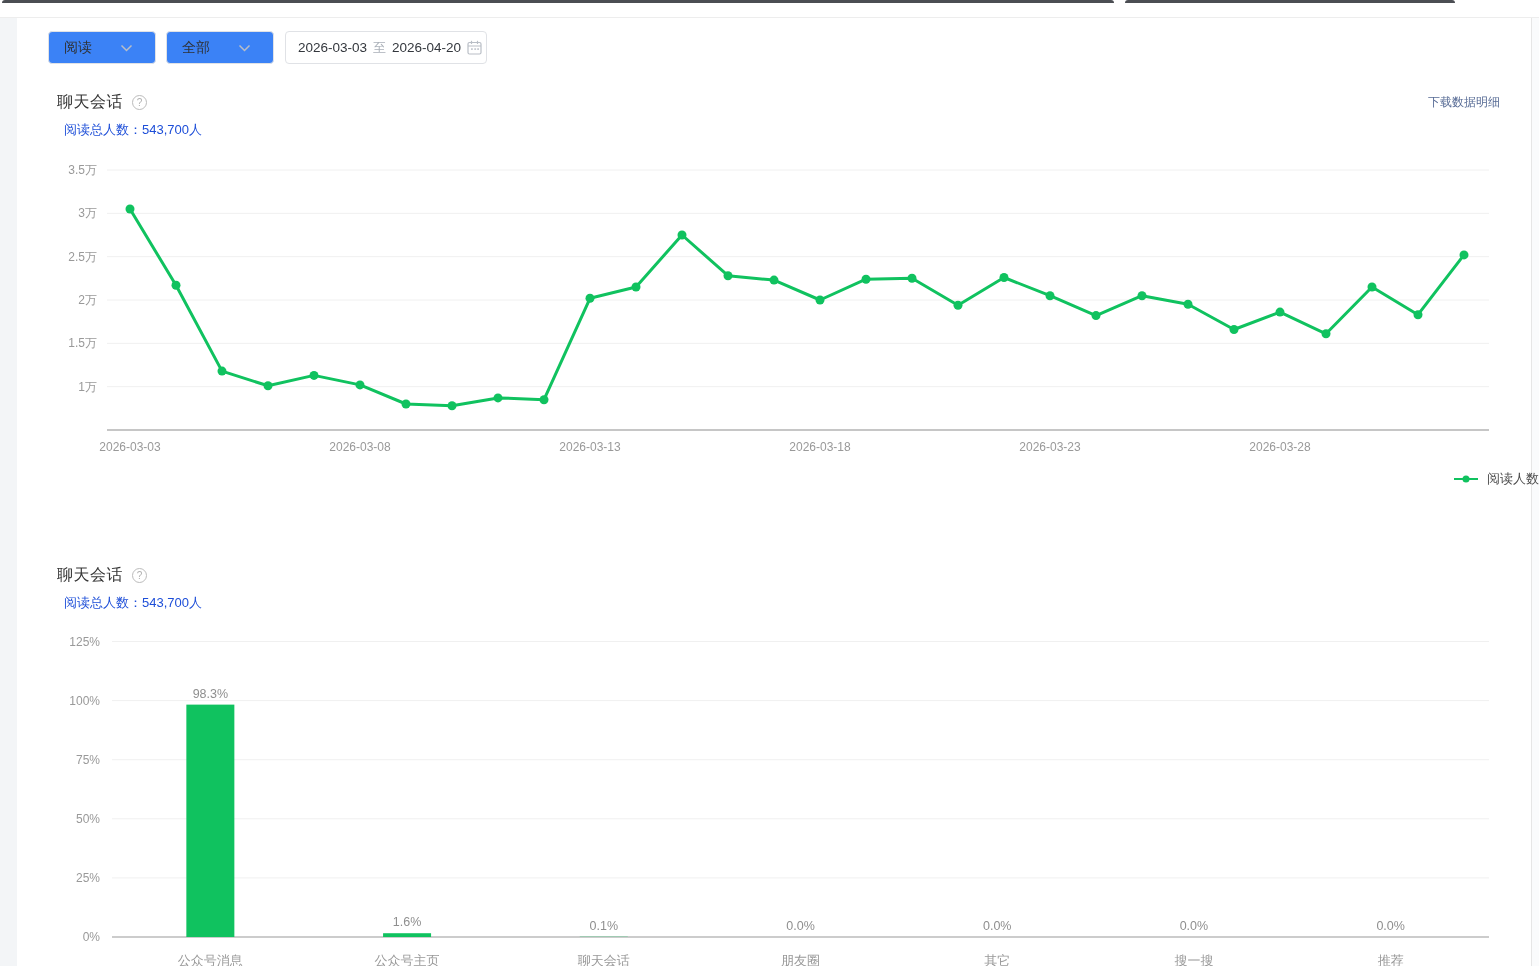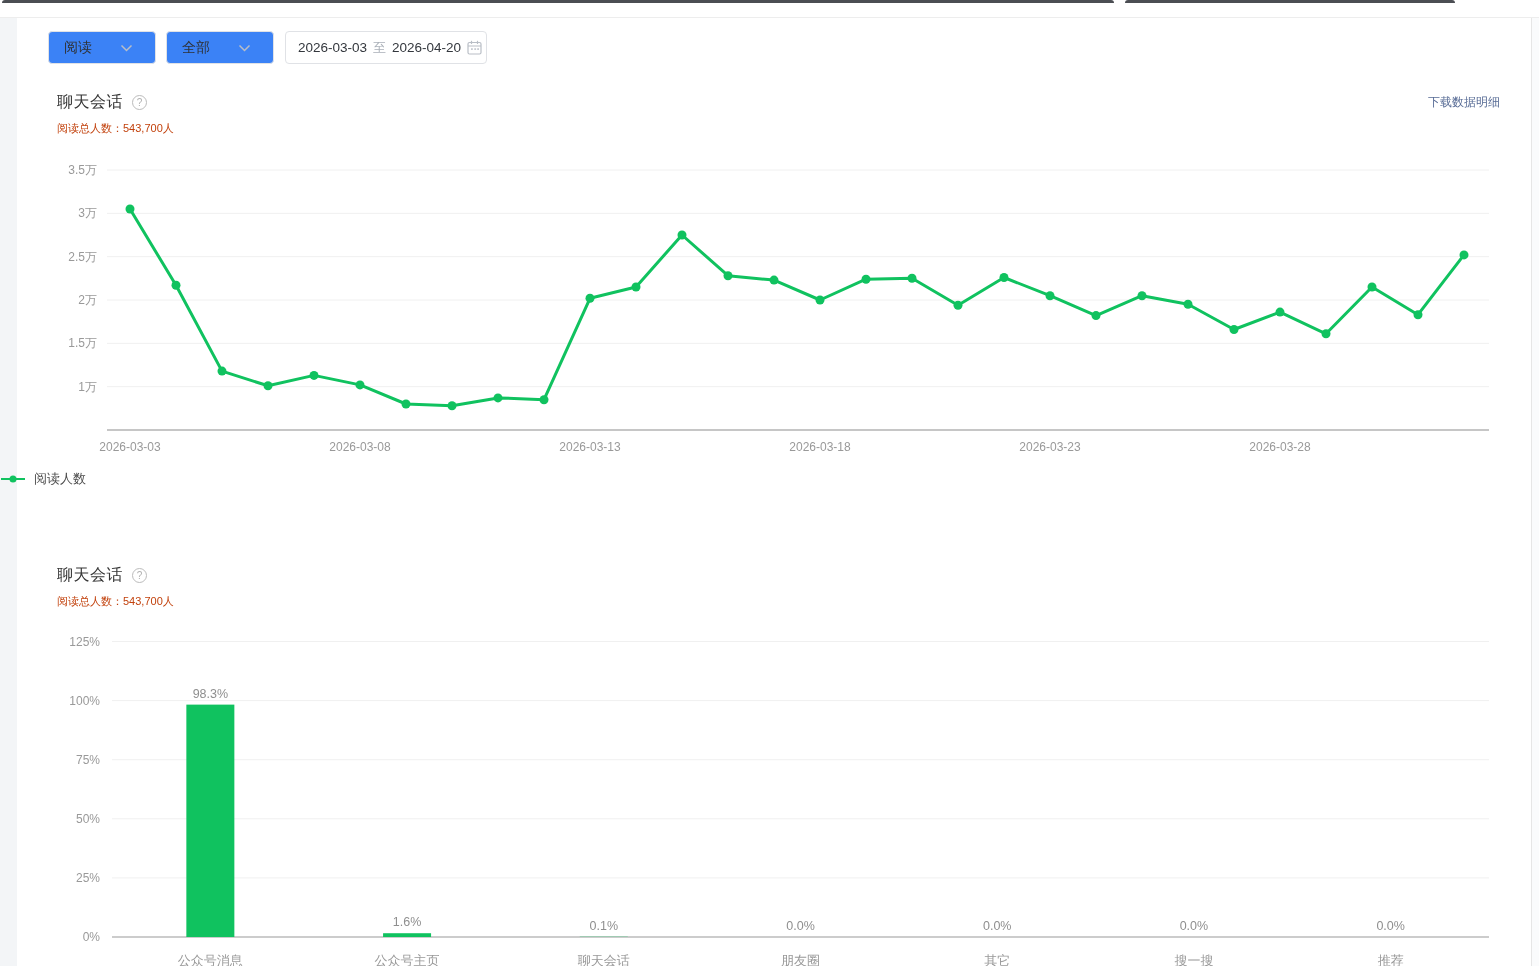--- a/index.html
+++ b/index.html
@@ -32,29 +32,29 @@
   .date-sep{color:#aab0b8;font-size:13px;}
   .cal{margin-left:auto;flex:0 0 auto;}
   
   .title-row{position:absolute;left:57px;display:flex;align-items:center;gap:9px;}
   .sec-title{font-size:16px;color:#353535;font-weight:500;letter-spacing:.5px;}
   .help{
     width:15px;height:15px;border:1px solid #bcbcbc;border-radius:50%;
     font-size:10px;line-height:13px;text-align:center;color:#b0b0b0;cursor:pointer;
     box-sizing:border-box;display:inline-block;
   }
-  .subtitle{position:absolute;left:57px;font-size:11px;color:#c2410c;}
+  .subtitle{position:absolute;left:64px;font-size:13px;color:#1d4ed8;}
   .download{
     position:absolute;top:94px;right:39px;font-size:12px;color:#576b95;
     text-decoration:none;cursor:pointer;
   }
   
   .legend{
     position:absolute;top:469px;left:0;width:1539px;height:20px;
-    display:flex;justify-content:flex-start;align-items:center;gap:8px;cursor:pointer;
+    display:flex;justify-content:flex-end;align-items:center;gap:8px;cursor:pointer;
   }
   .legend-label{font-size:13px;color:#4a4a4a;}
   svg{display:block;}
   svg text{font-family:"Liberation Sans","DejaVu Sans",sans-serif;}
 </style>
 </head>
 <body>
 
 <div class="top-seg seg1"></div>
 <div class="top-seg seg2"></div>

